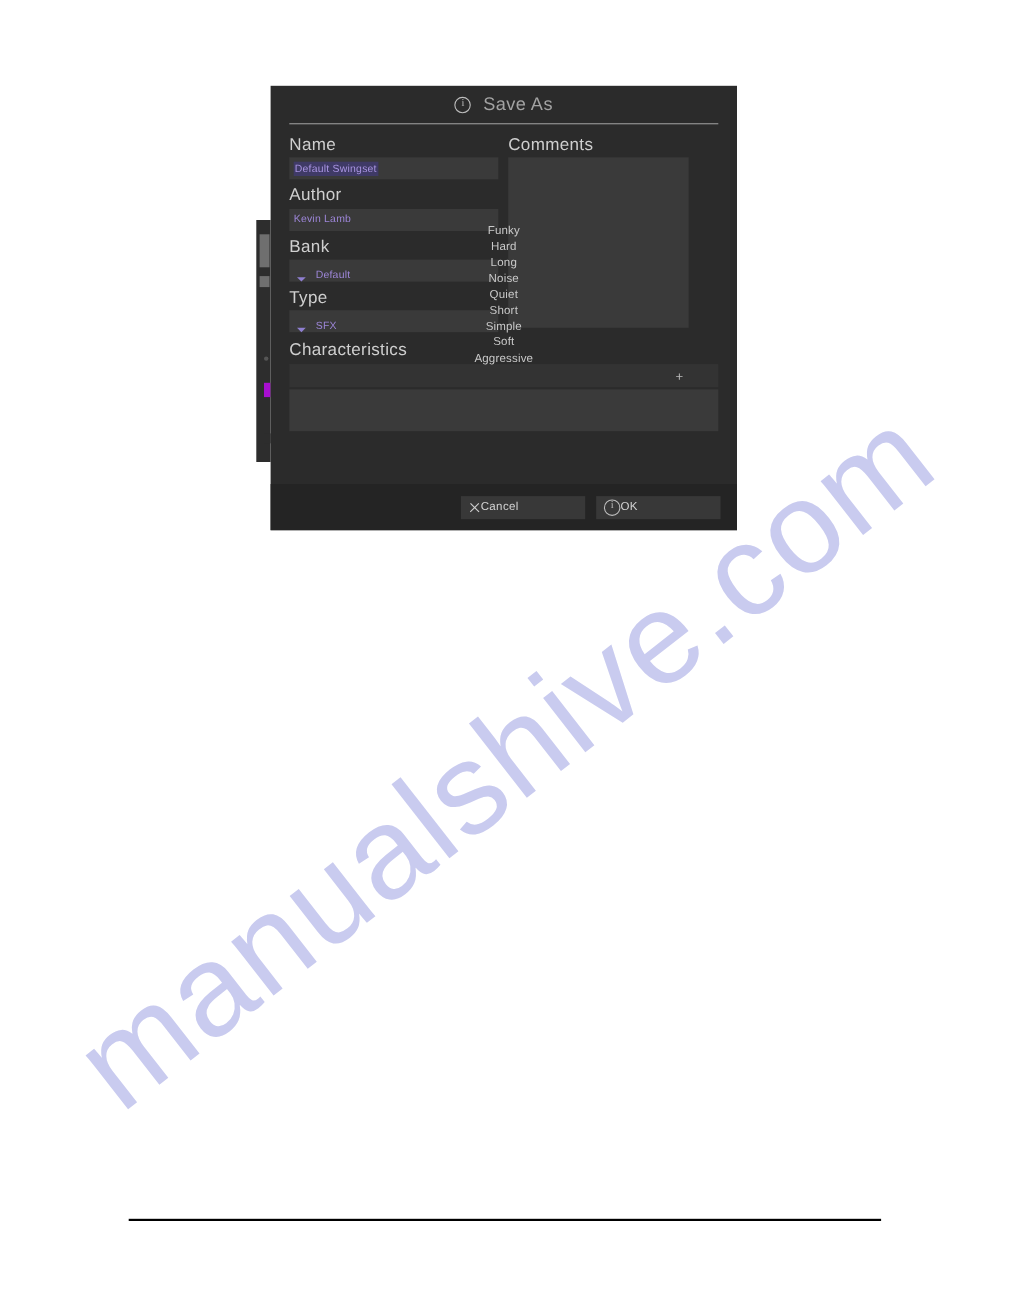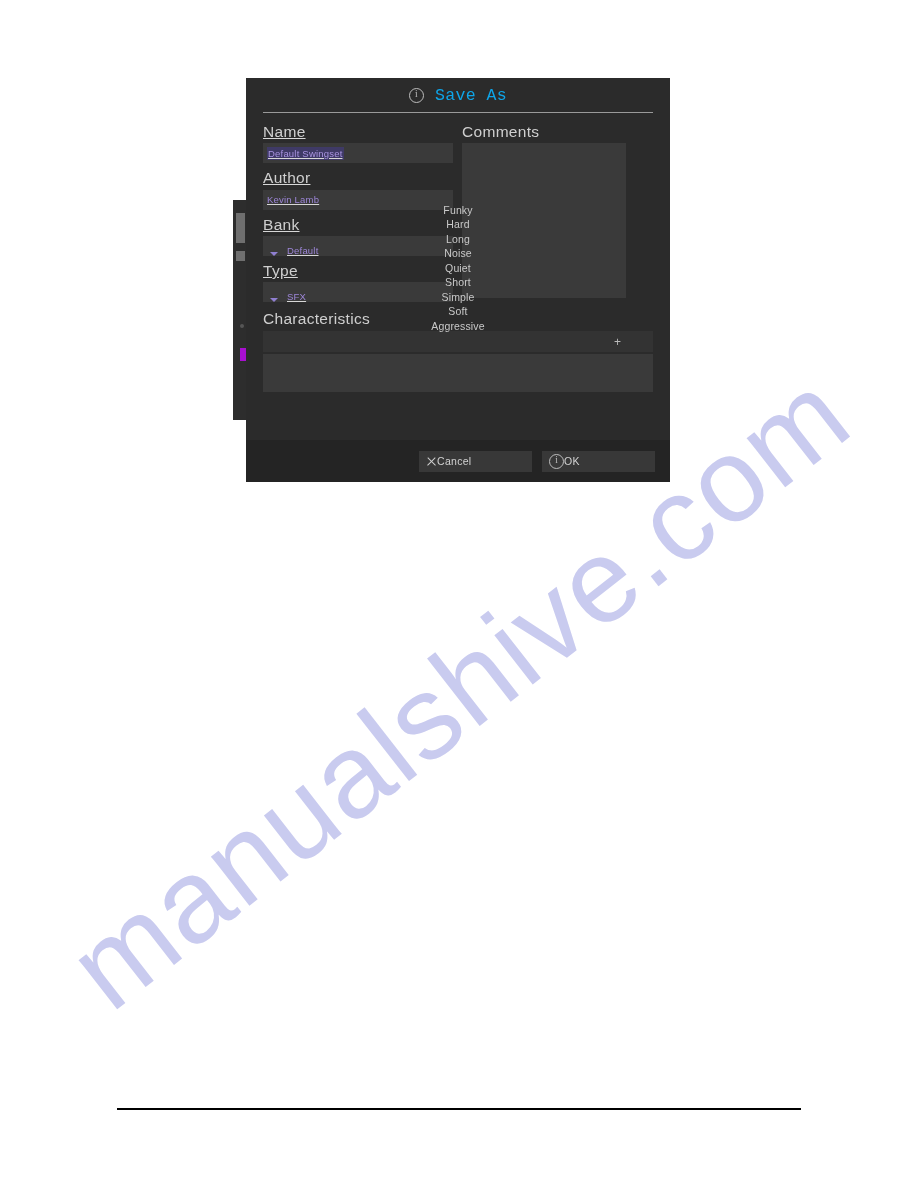--- a/index.html
+++ b/index.html
@@ -68,23 +68,22 @@
 
   #titlebar {
     height: 34px;
     display: flex;
     align-items: center;
     justify-content: center;
     gap: 11px;
   }
   #titlebar .title-text {
     font-size: 16.5px;
-    color: #0ea5e9;
+    color: #a3a3a3;
     letter-spacing: 0.4px;
-    font-family: Liberation Mono, monospace;
   }
   .info-icon {
     width: 13px;
     height: 13px;
     border: 1.2px solid #bdbdbd;
     border-radius: 50%;
     display: inline-flex;
     align-items: center;
     justify-content: center;
     font-size: 9.5px;
@@ -100,21 +99,21 @@
     background: #9a9a9a;
     margin: 0 17px 0 17px;
   }
 
   #body-area {
     display: flex;
     padding: 10px 17px 0 17px;
     gap: 9px;
   }
 
-  .col-left  { width: 190px; text-decoration: underline; }
+  .col-left  { width: 190px; }
   .col-right { width: 164px; }
 
   .field-label {
     font-size: 15.5px;
     color: #cfcfcf;
     letter-spacing: 0.3px;
     line-height: 1.18;
     margin: 0 0 2px 0;
     font-weight: 400;
   }

